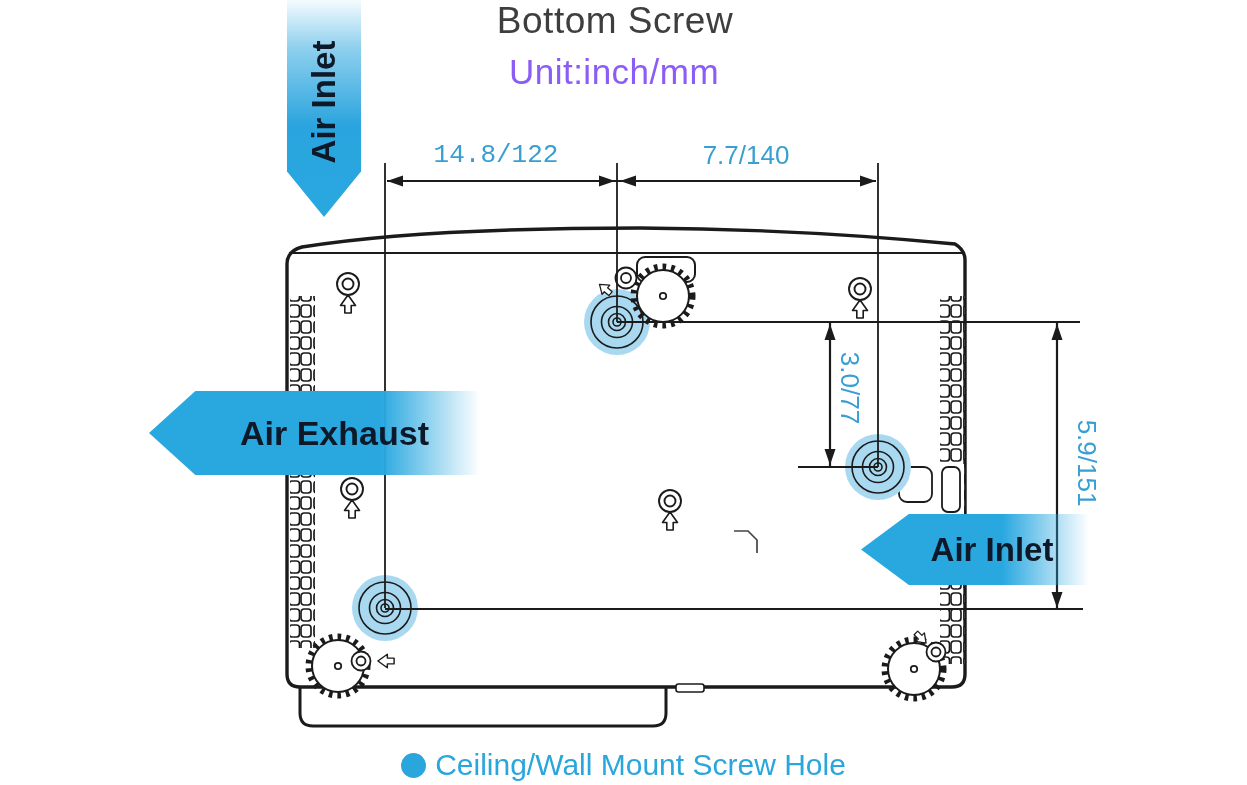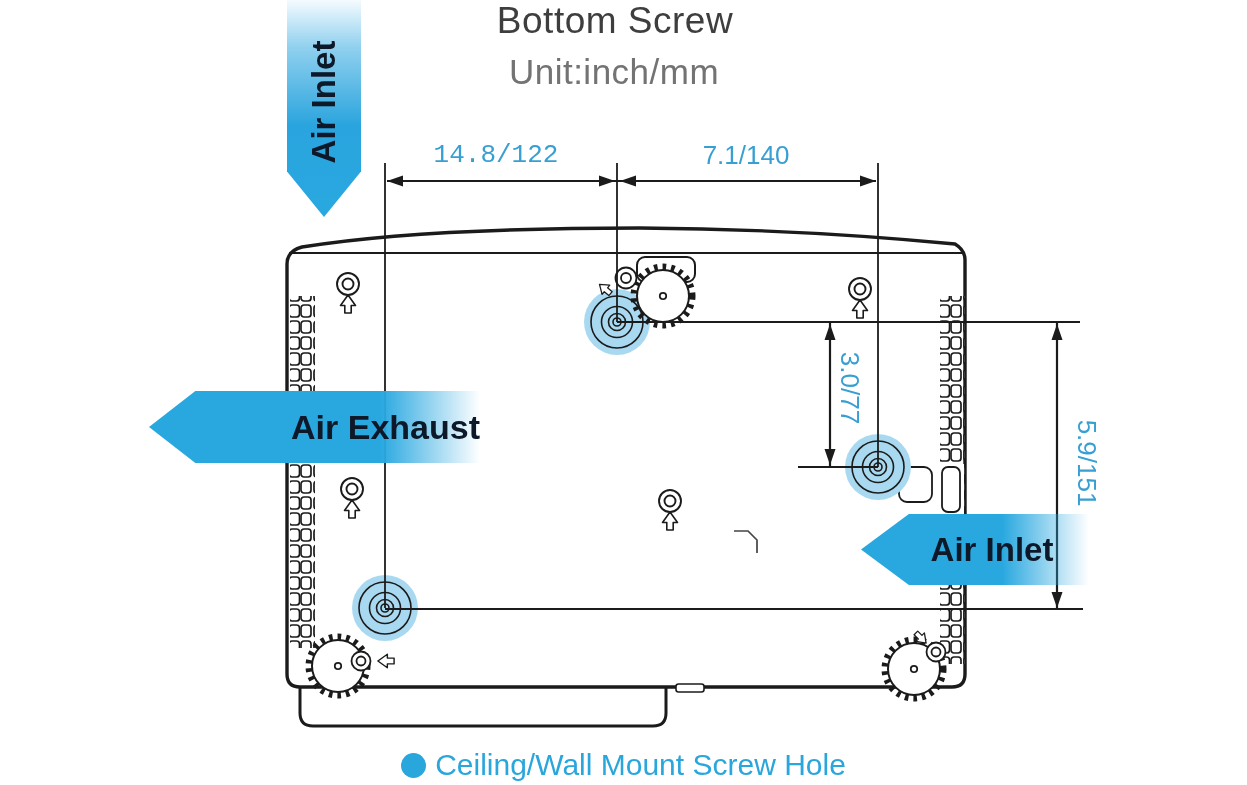--- a/index.html
+++ b/index.html
@@ -7,21 +7,21 @@
     position:relative;width:1247px;height:785px;background:#ffffff;overflow:hidden;
     font-family:"Liberation Sans", sans-serif;
   }
   
   .page-title{
     position:absolute;left:615px;top:0px;transform:translateX(-50%);
     font-size:37px;font-weight:500;color:#3e3e3e;letter-spacing:.5px;white-space:nowrap;
   }
   .page-subtitle{
     position:absolute;left:614px;top:52px;transform:translateX(-50%);
-    font-size:35px;font-weight:400;color:#737373;letter-spacing:.5px;white-space:nowrap;
+    font-size:35px;font-weight:400;color:#8b5cf6;letter-spacing:.5px;white-space:nowrap;
   }
   
   #drawing{position:absolute;left:0;top:0;z-index:1;}
   
   .dim{
     position:absolute;color:#379fd2;font-size:26px;font-weight:500;white-space:nowrap;z-index:2;
   }
   .dim.h{transform:translate(-50%,0);}
   .dim.v{transform:translate(-50%,-50%) rotate(90deg);}
   
@@ -30,24 +30,24 @@
   #arr-inlet-top{
     left:287px;top:0;width:74px;height:217px;
     background:linear-gradient(180deg, rgba(244,251,255,.95) 0%, #8fd0ee 22%, #2aa4de 58%, #29a8e0 100%);
     clip-path:polygon(0 0,100% 0,100% 79%,50% 100%,0 79%);
   }
   #arr-inlet-top .lbl{
     position:absolute;left:50%;top:47%;transform:translate(-50%,-50%) rotate(-90deg);
     font-size:33px;
   }
   #arr-exhaust{
-    left:149px;top:391px;width:331px;height:72px;
+    left:149px;top:391px;width:331px;height:84px;
     background:linear-gradient(90deg, #29a8e0 0%, #29a8e0 70%, rgba(255,255,255,0) 100%);
     clip-path:polygon(14% 0,100% 0,100% 100%,14% 100%,0 50%);
-    justify-content:flex-end;padding-left:40px;box-sizing:border-box;
+    justify-content:center;padding-left:40px;box-sizing:border-box;
   }
   #arr-exhaust .lbl{font-size:34px;}
   #arr-inlet-right{
     left:861px;top:514px;width:228px;height:71px;
     background:linear-gradient(90deg, #29a8e0 0%, #29a8e0 62%, rgba(255,255,255,0) 100%);
     clip-path:polygon(21% 0,100% 0,100% 100%,21% 100%,0 50%);
     justify-content:center;padding-left:42px;padding-right:8px;box-sizing:border-box;
   }
   #arr-inlet-right .lbl{font-size:33px;}
   
@@ -178,21 +178,21 @@
       <use href="#ah" transform="translate(620,181) rotate(180)"></use>
       <use href="#ah" transform="translate(876,181)"></use>
       <use href="#ah" transform="translate(830,324) rotate(-90)"></use>
       <use href="#ah" transform="translate(830,465) rotate(90)"></use>
       <use href="#ah" transform="translate(1057,324) rotate(-90)"></use>
       <use href="#ah" transform="translate(1057,608) rotate(90)"></use>
     </g>
   </svg>
 
   <div class="dim h" style="left:496px;top:140px;font-family:Liberation Mono, monospace;">14.8/122</div>
-  <div class="dim h" style="left:746px;top:140px;">7.1/140</div>
+  <div class="dim h" style="left:746px;top:140px;">7.7/140</div>
   <div class="dim v" style="left:849px;top:388px;">3.0/77</div>
   <div class="dim v" style="left:1086px;top:463px;">5.9/151</div>
 
   <div class="banner" id="arr-inlet-top">
     <span class="lbl">Air Inlet</span>
   </div>
   <div class="banner" id="arr-exhaust">
     <span class="lbl">Air Exhaust</span>
   </div>
   <div class="banner" id="arr-inlet-right">

